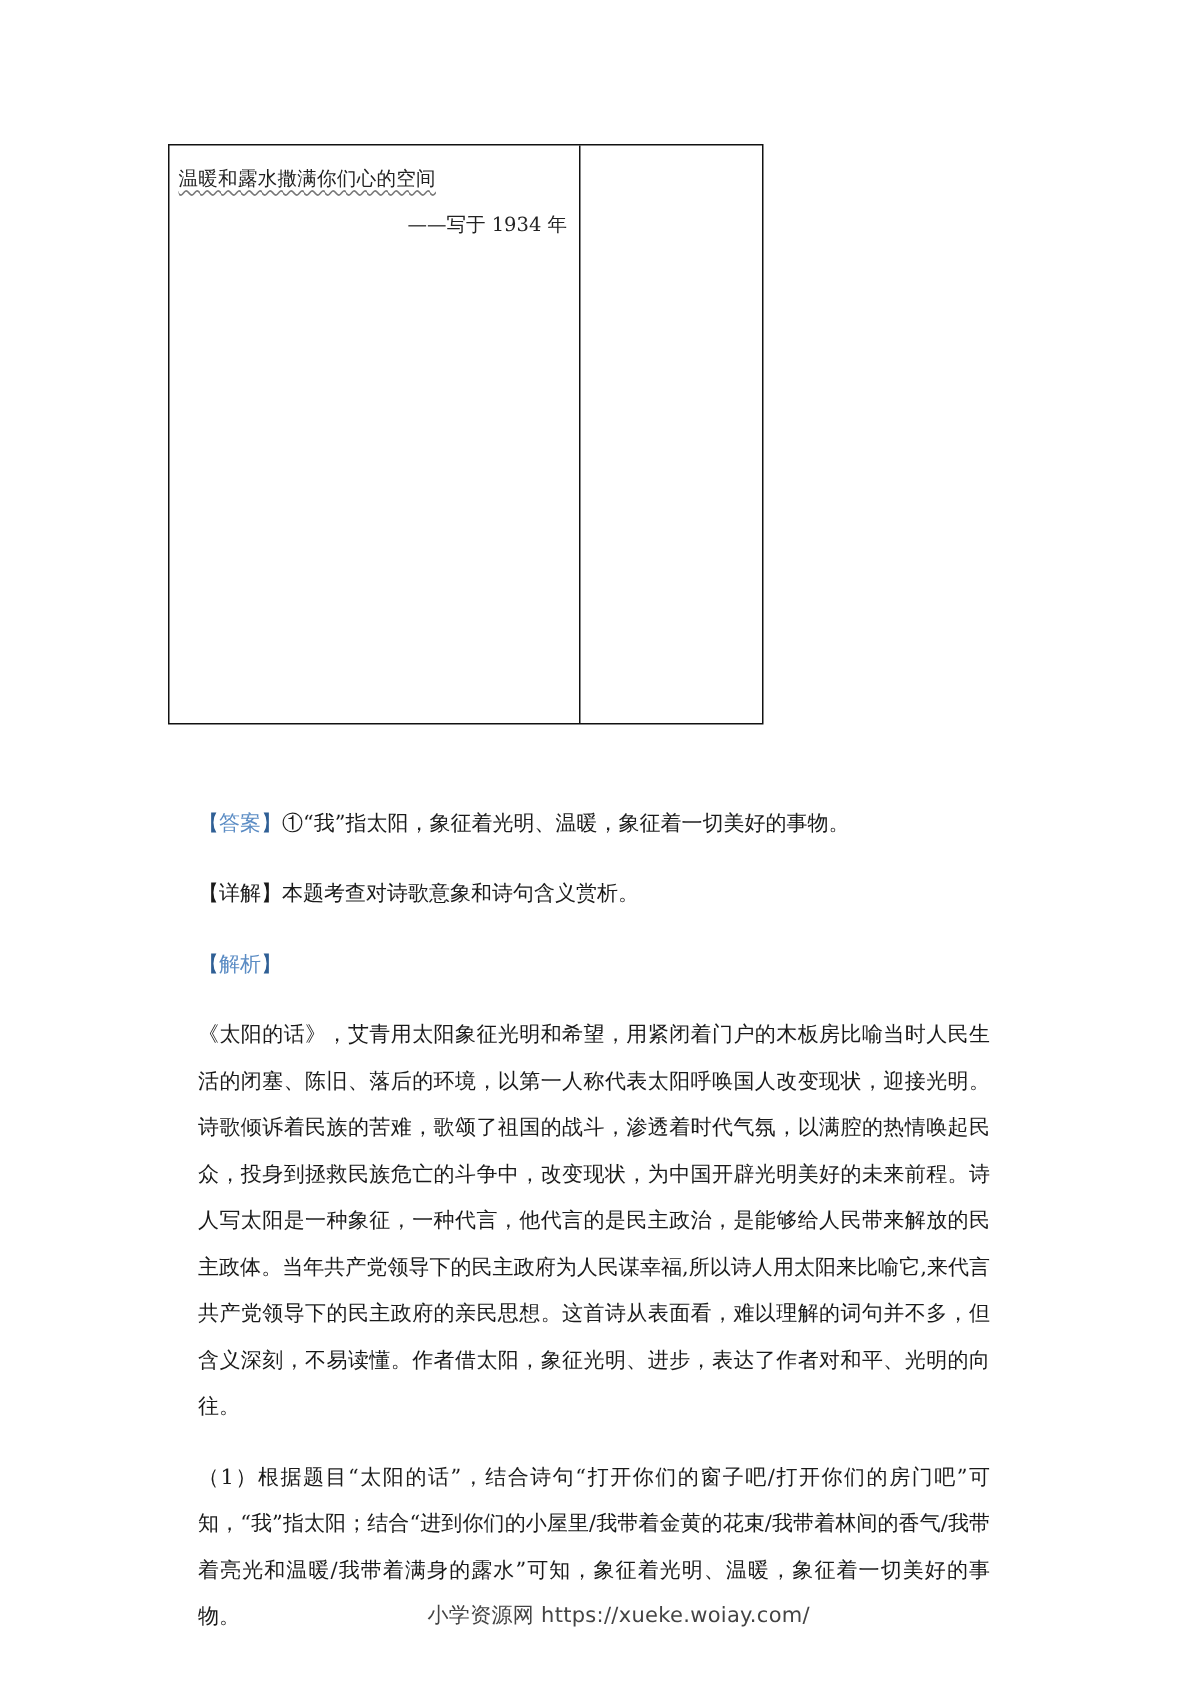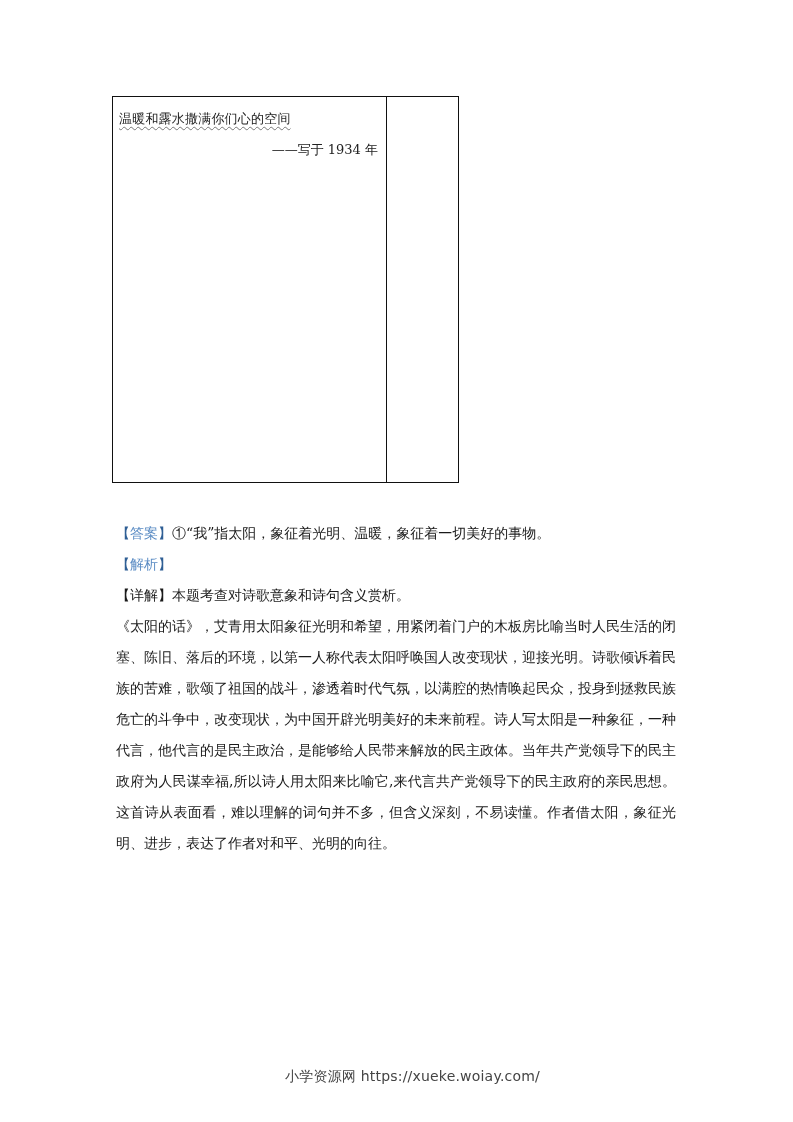--- a/index.html
+++ b/index.html
@@ -12,21 +12,21 @@
       height: 1122px;
       position: relative;
       overflow: hidden;
       font-family: "DejaVu Serif", "Liberation Serif", serif;
       color: #1a1a1a;
     }
     .poem-table {
       position: absolute;
       left: 112px;
       top: 96px;
-      width: 347px;
+      width: 397px;
       height: 387px;
       border: 1.5px solid #111;
       box-sizing: border-box;
       display: flex;
     }
     .poem-cell-left {
       width: 274px;
       height: 100%;
       border-right: 1.5px solid #111;
       box-sizing: border-box;
@@ -59,21 +59,21 @@
     .body-text {
       position: absolute;
       left: 116px;
       top: 518px;
       width: 560px;
       font-size: 14px;
       line-height: 31px;
       color: #1a1a1a;
     }
     .body-text p {
-      margin: 0;
+      margin: 16px;
       text-align: justify;
       text-align-last: left;
     }
     .label-blue {
       color: #5b8cc4;
     }
     .label-blue .br {
       color: #2f5f95;
     }
     .footer {
@@ -98,21 +98,22 @@
     <span class="poem-signature">——写于 1934 年</span>
   </div>
   <div class="poem-cell-right"></div>
 </div>
 
 <div class="body-text">
   <p>
     <span class="label-blue"><span class="br">【</span><span>答案</span><span class="br">】</span></span><span>①“我”指太阳，象征着光明、温暖，象征着一切美好的事物。</span>
   </p>
   <p>
+    <span>【<span>详解</span>】</span><span>本题考查对诗歌意象和诗句含义赏析。</span>
+  </p>
+  <p>
     <span class="label-blue"><span class="br">【</span><span>解析</span><span class="br">】</span></span>
   </p>
-  <p>
-    <span>【<span>详解</span>】</span><span>本题考查对诗歌意象和诗句含义赏析。</span>
-  </p>
   <p>《太阳的话》，艾青用太阳象征光明和希望，用紧闭着门户的木板房比喻当时人民生活的闭塞、陈旧、落后的环境，以第一人称代表太阳呼唤国人改变现状，迎接光明。诗歌倾诉着民族的苦难，歌颂了祖国的战斗，渗透着时代气氛，以满腔的热情唤起民众，投身到拯救民族危亡的斗争中，改变现状，为中国开辟光明美好的未来前程。诗人写太阳是一种象征，一种代言，他代言的是民主政治，是能够给人民带来解放的民主政体。当年共产党领导下的民主政府为人民谋幸福,所以诗人用太阳来比喻它,来代言共产党领导下的民主政府的亲民思想。这首诗从表面看，难以理解的词句并不多，但含义深刻，不易读懂。作者借太阳，象征光明、进步，表达了作者对和平、光明的向往。</p>
+  <p>（1）根据题目“太阳的话”，结合诗句“打开你们的窗子吧/打开你们的房门吧”可知，“我”指太阳；结合“进到你们的小屋里/我带着金黄的花束/我带着林间的香气/我带着亮光和温暖/我带着满身的露水”可知，象征着光明、温暖，象征着一切美好的事物。</p>
 </div>
 
 <div class="footer">小学资源网 https://xueke.woiay.com/</div>
 
 </body></html>

